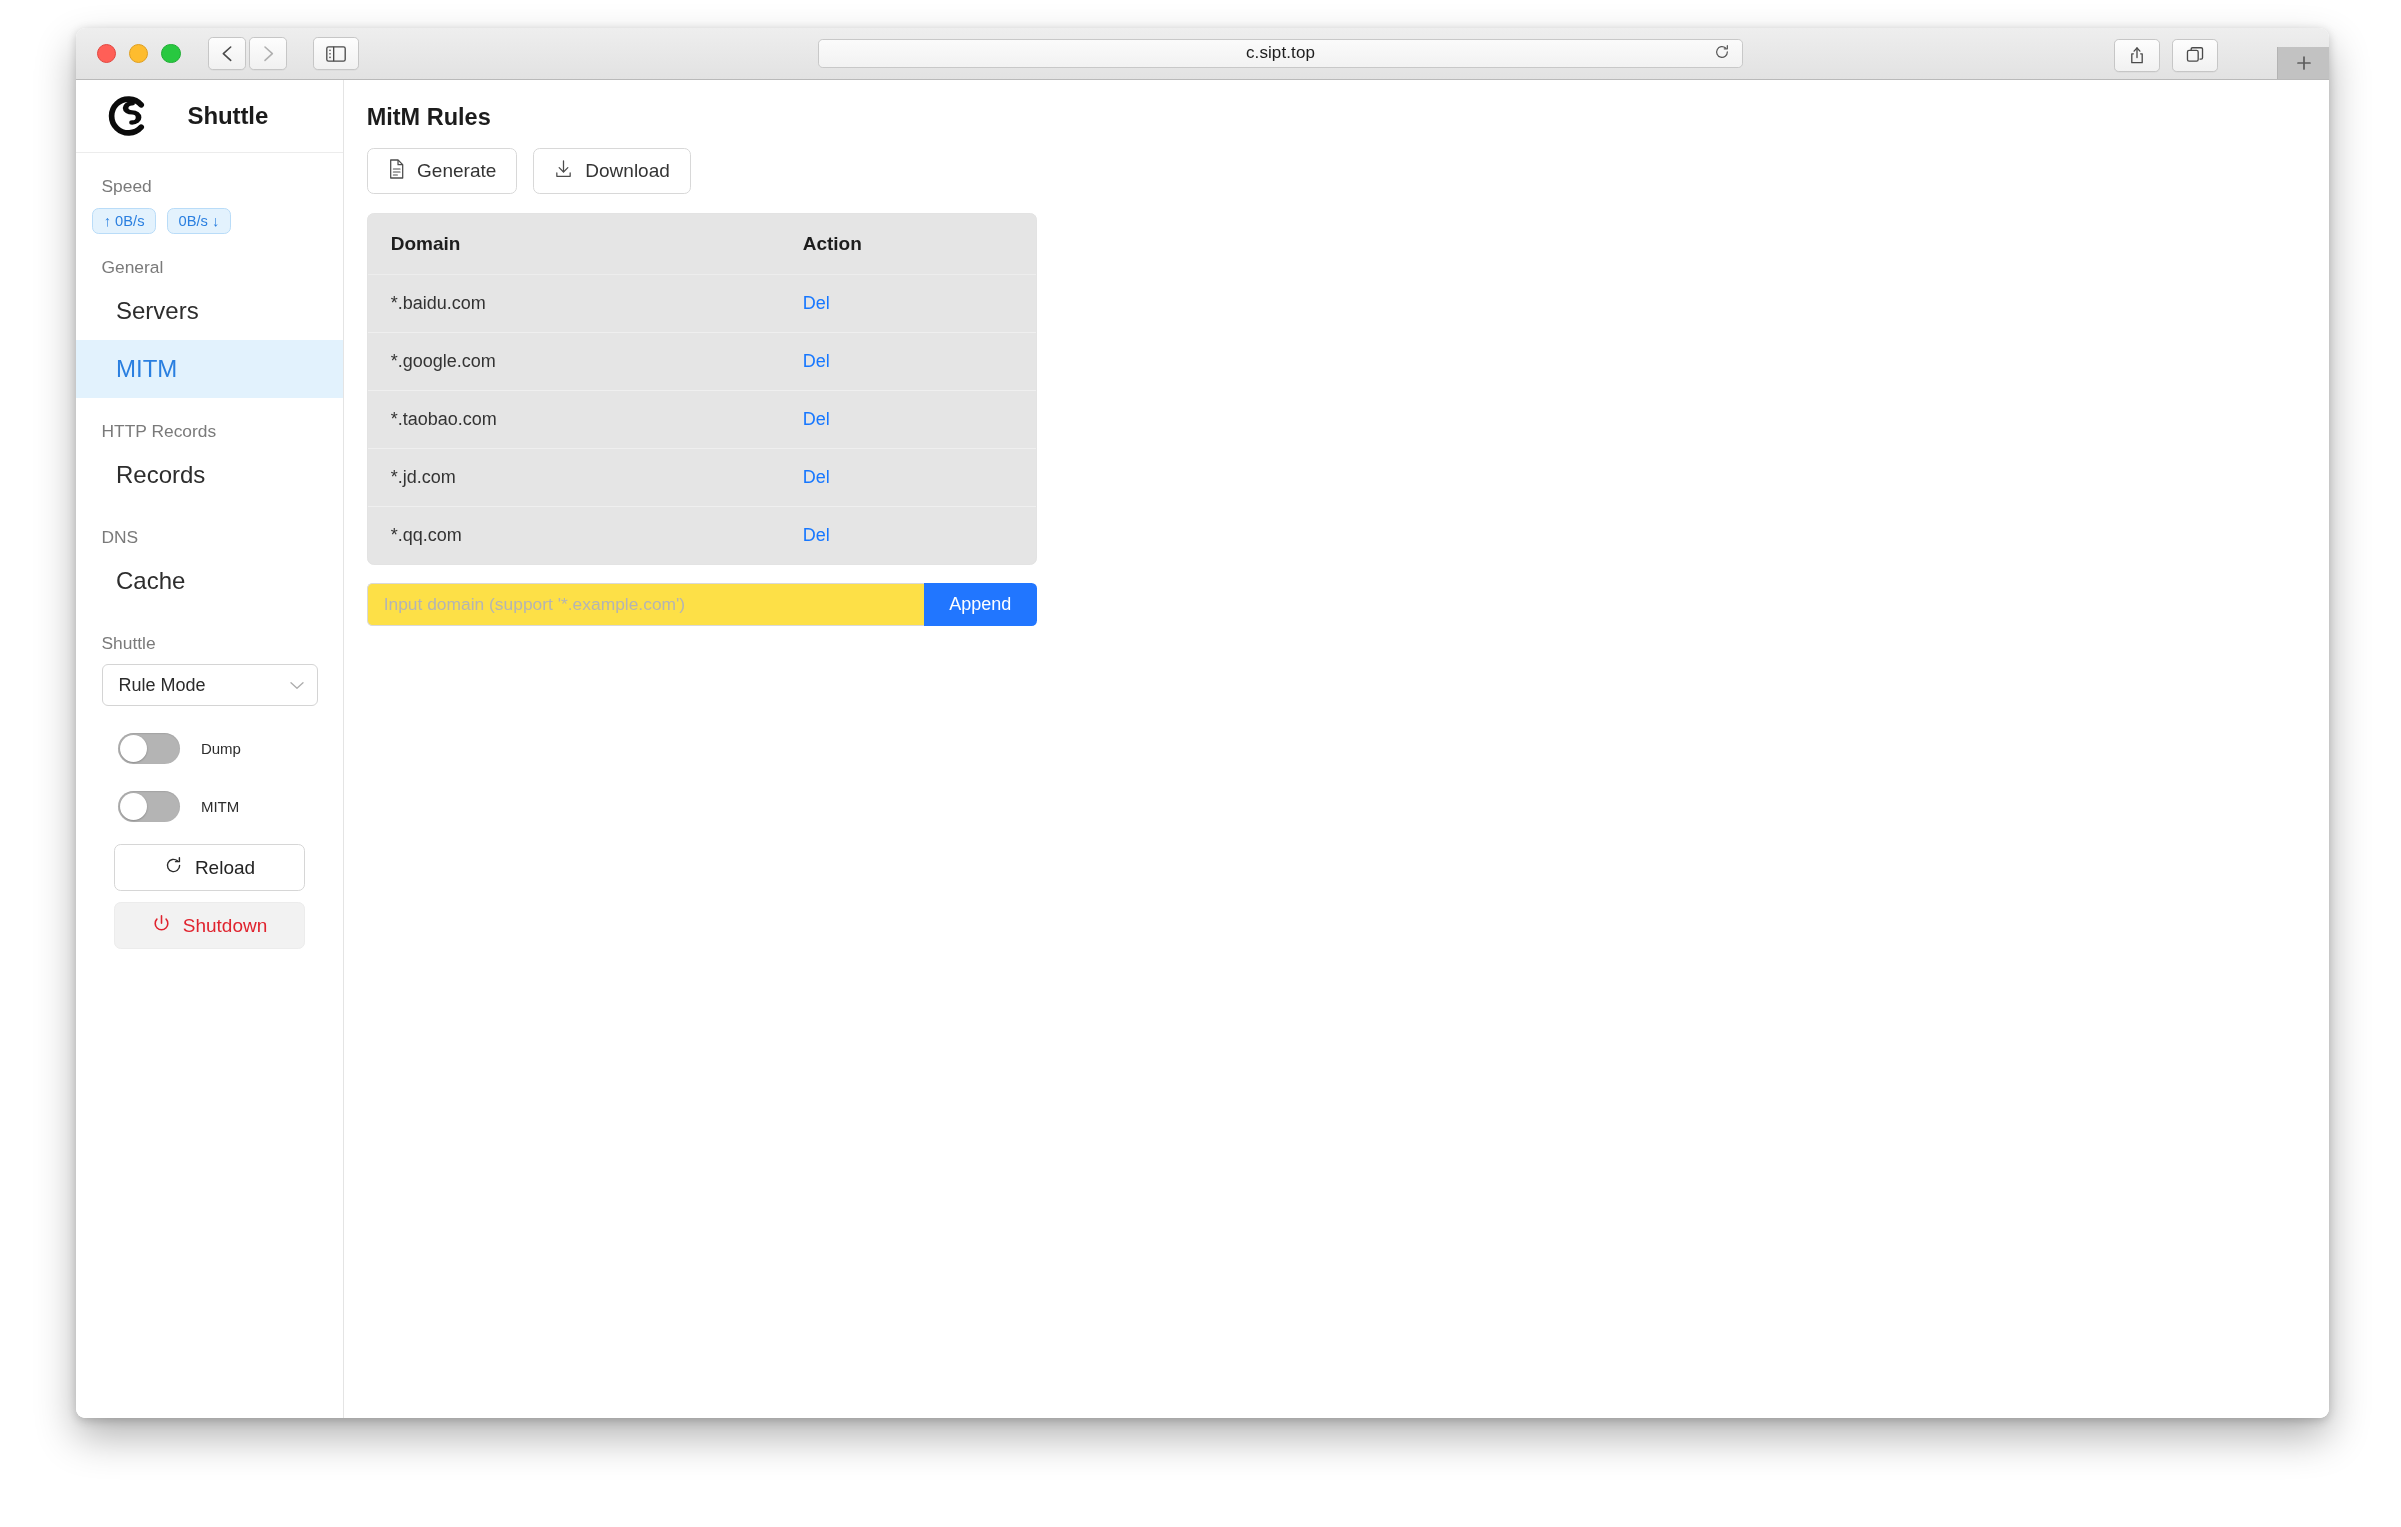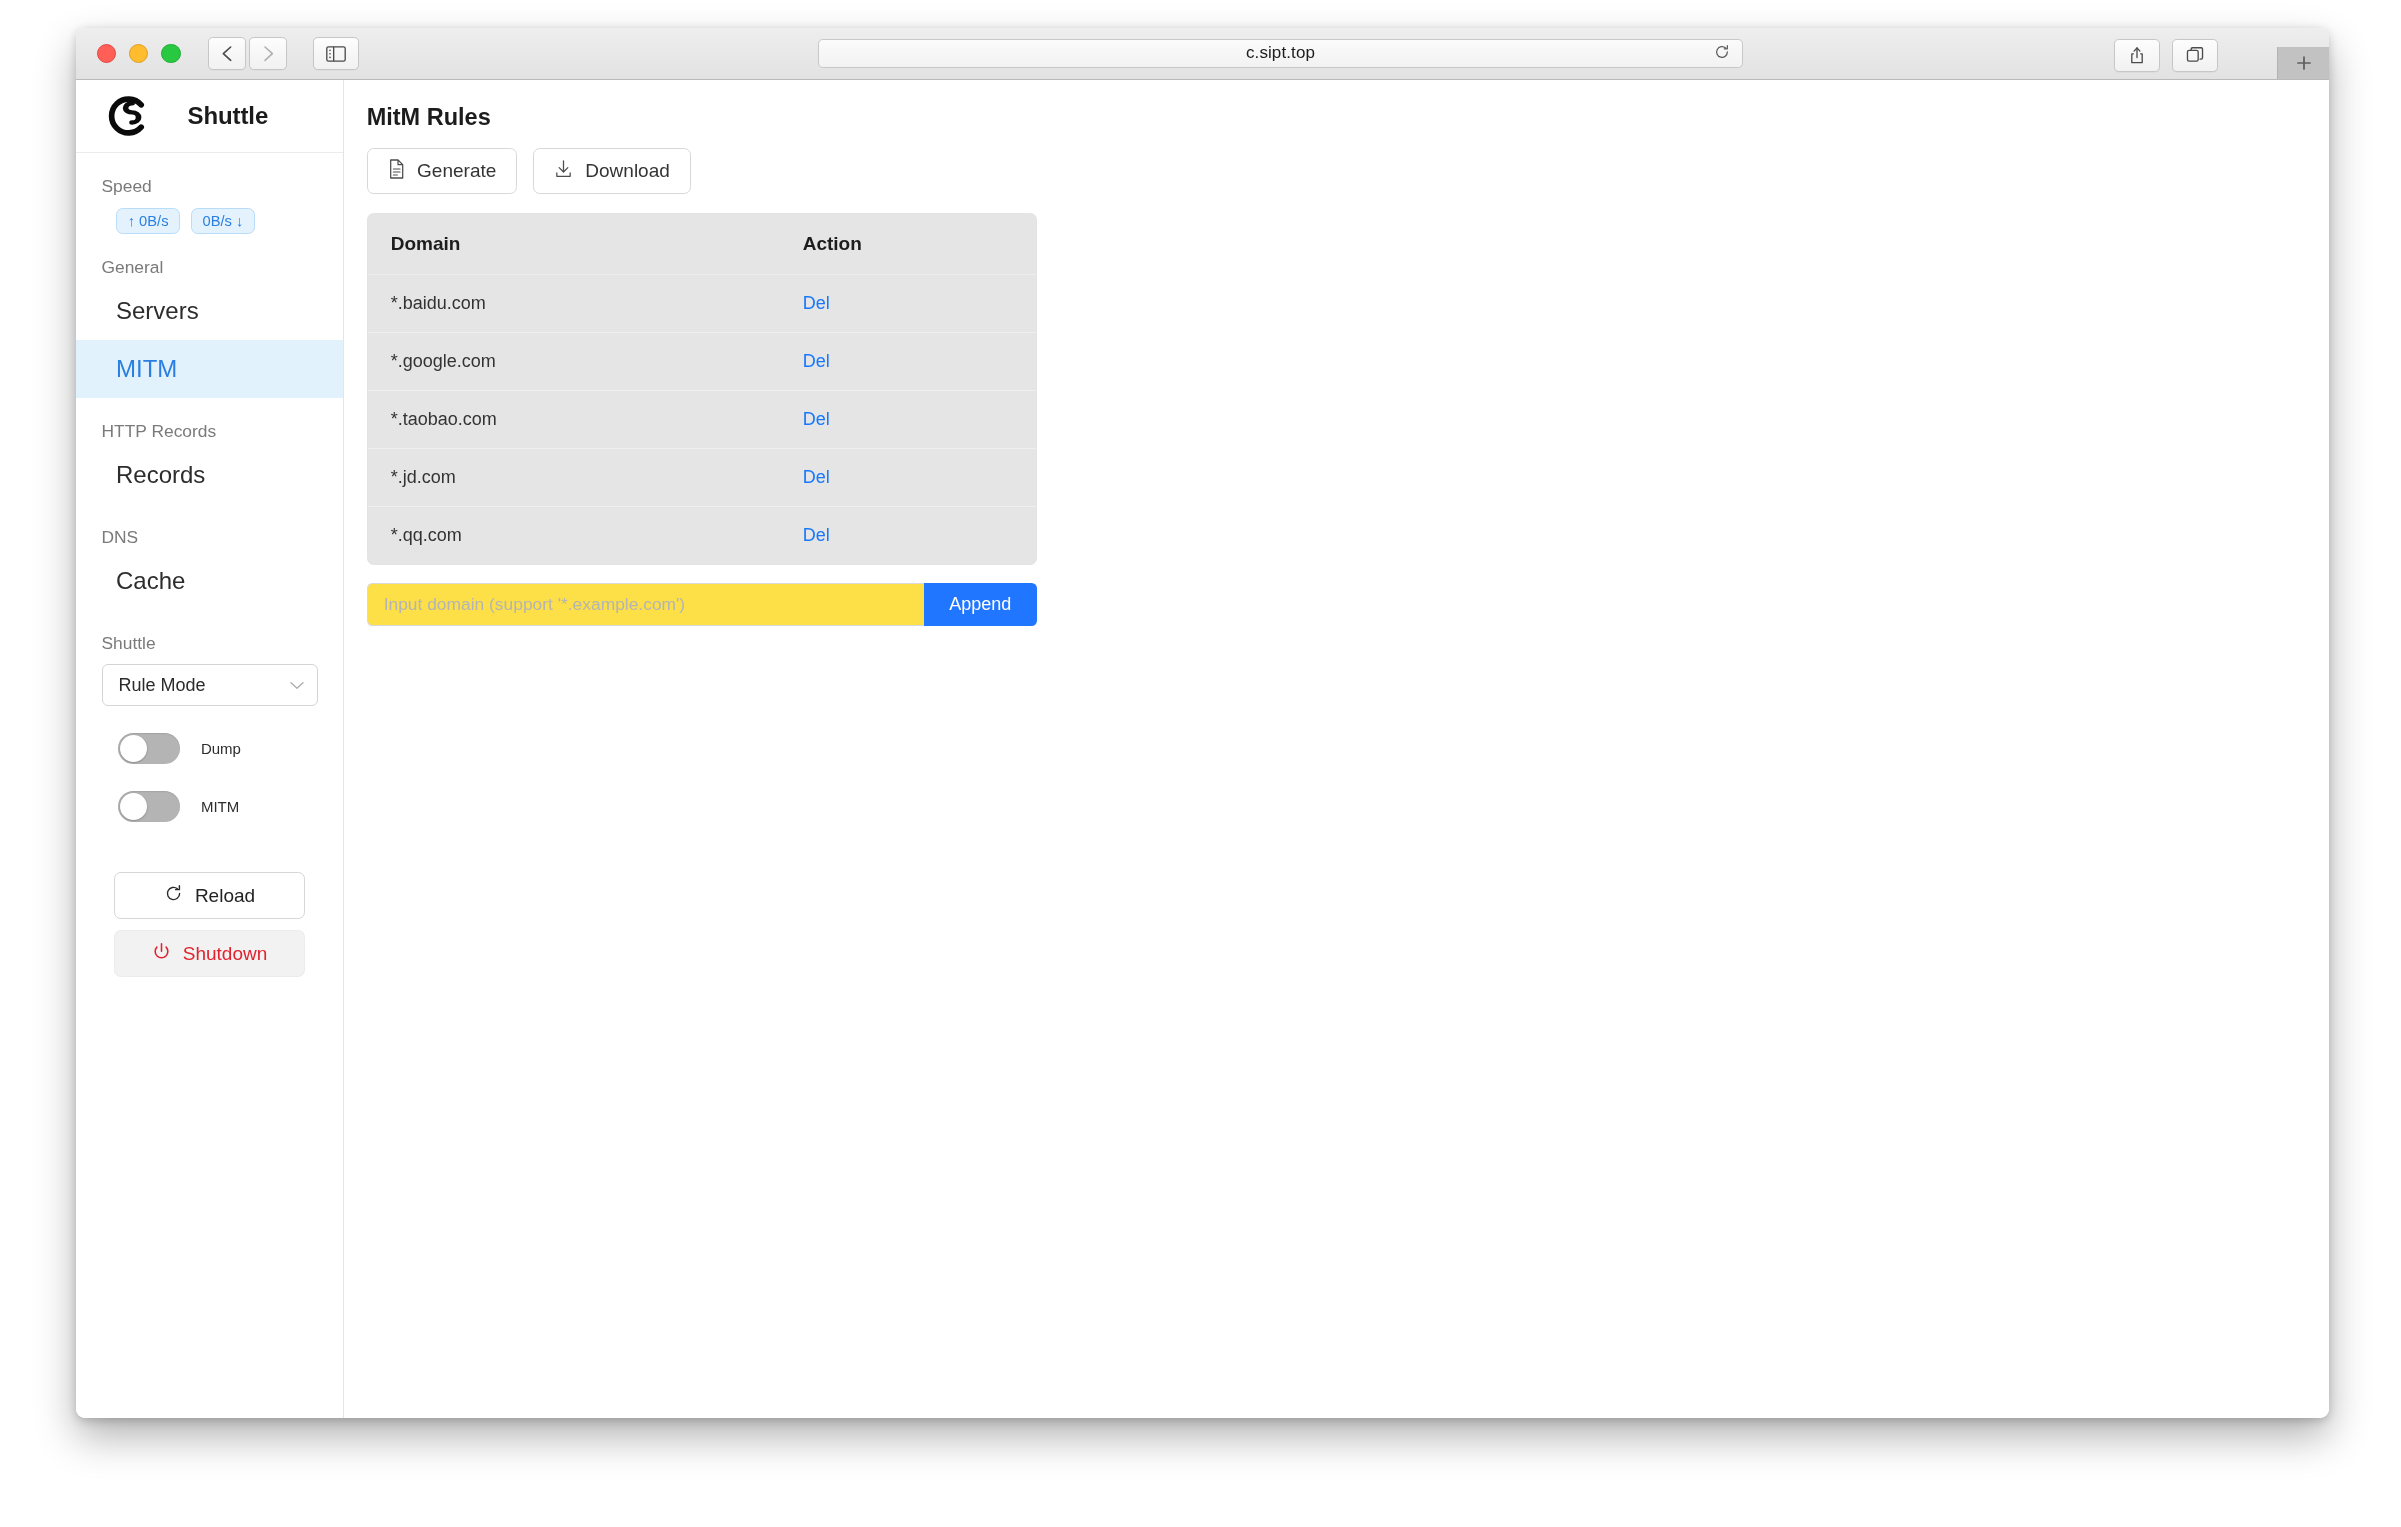--- a/index.html
+++ b/index.html
@@ -152,21 +152,21 @@
     font-size: 17.4px;
     color: #7a7a7a;
     padding: 0 0 0 25.5px;
     margin-top: 23px;
     margin-bottom: 4px;
   }
 
   .speed-row {
     display: flex;
     gap: 10.7px;
-    padding-left: 40px;
+    padding-left: 16px;
     margin-top: 10.7px;
   }
   .speed-badge {
     background: #e3f2fd;
     border: 0.7px solid #b9dcf8;
     color: #2a7fe0;
     font-size: 14.7px;
     border-radius: 6.7px;
     padding: 4px 10.7px;
     white-space: nowrap;
@@ -224,21 +224,21 @@
     background: #ffffff;
     border-radius: 50%;
     box-shadow: 0 0.7px 2px rgba(0,0,0,0.28);
   }
   .toggle-label {
     font-size: 15px;
     color: #2d2d2d;
     margin-left: 21.4px;
   }
 
-  .action-btns { padding: 0 38px; margin-top: 50px; }
+  .action-btns { padding: 0 38px; margin-top: 22px; }
   .act-btn {
     height: 47px;
     border-radius: 6.7px;
     display: flex;
     align-items: center;
     justify-content: center;
     font-size: 19px;
     box-sizing: border-box;
   }
   .act-btn .lbl { margin-left: 12px; }

